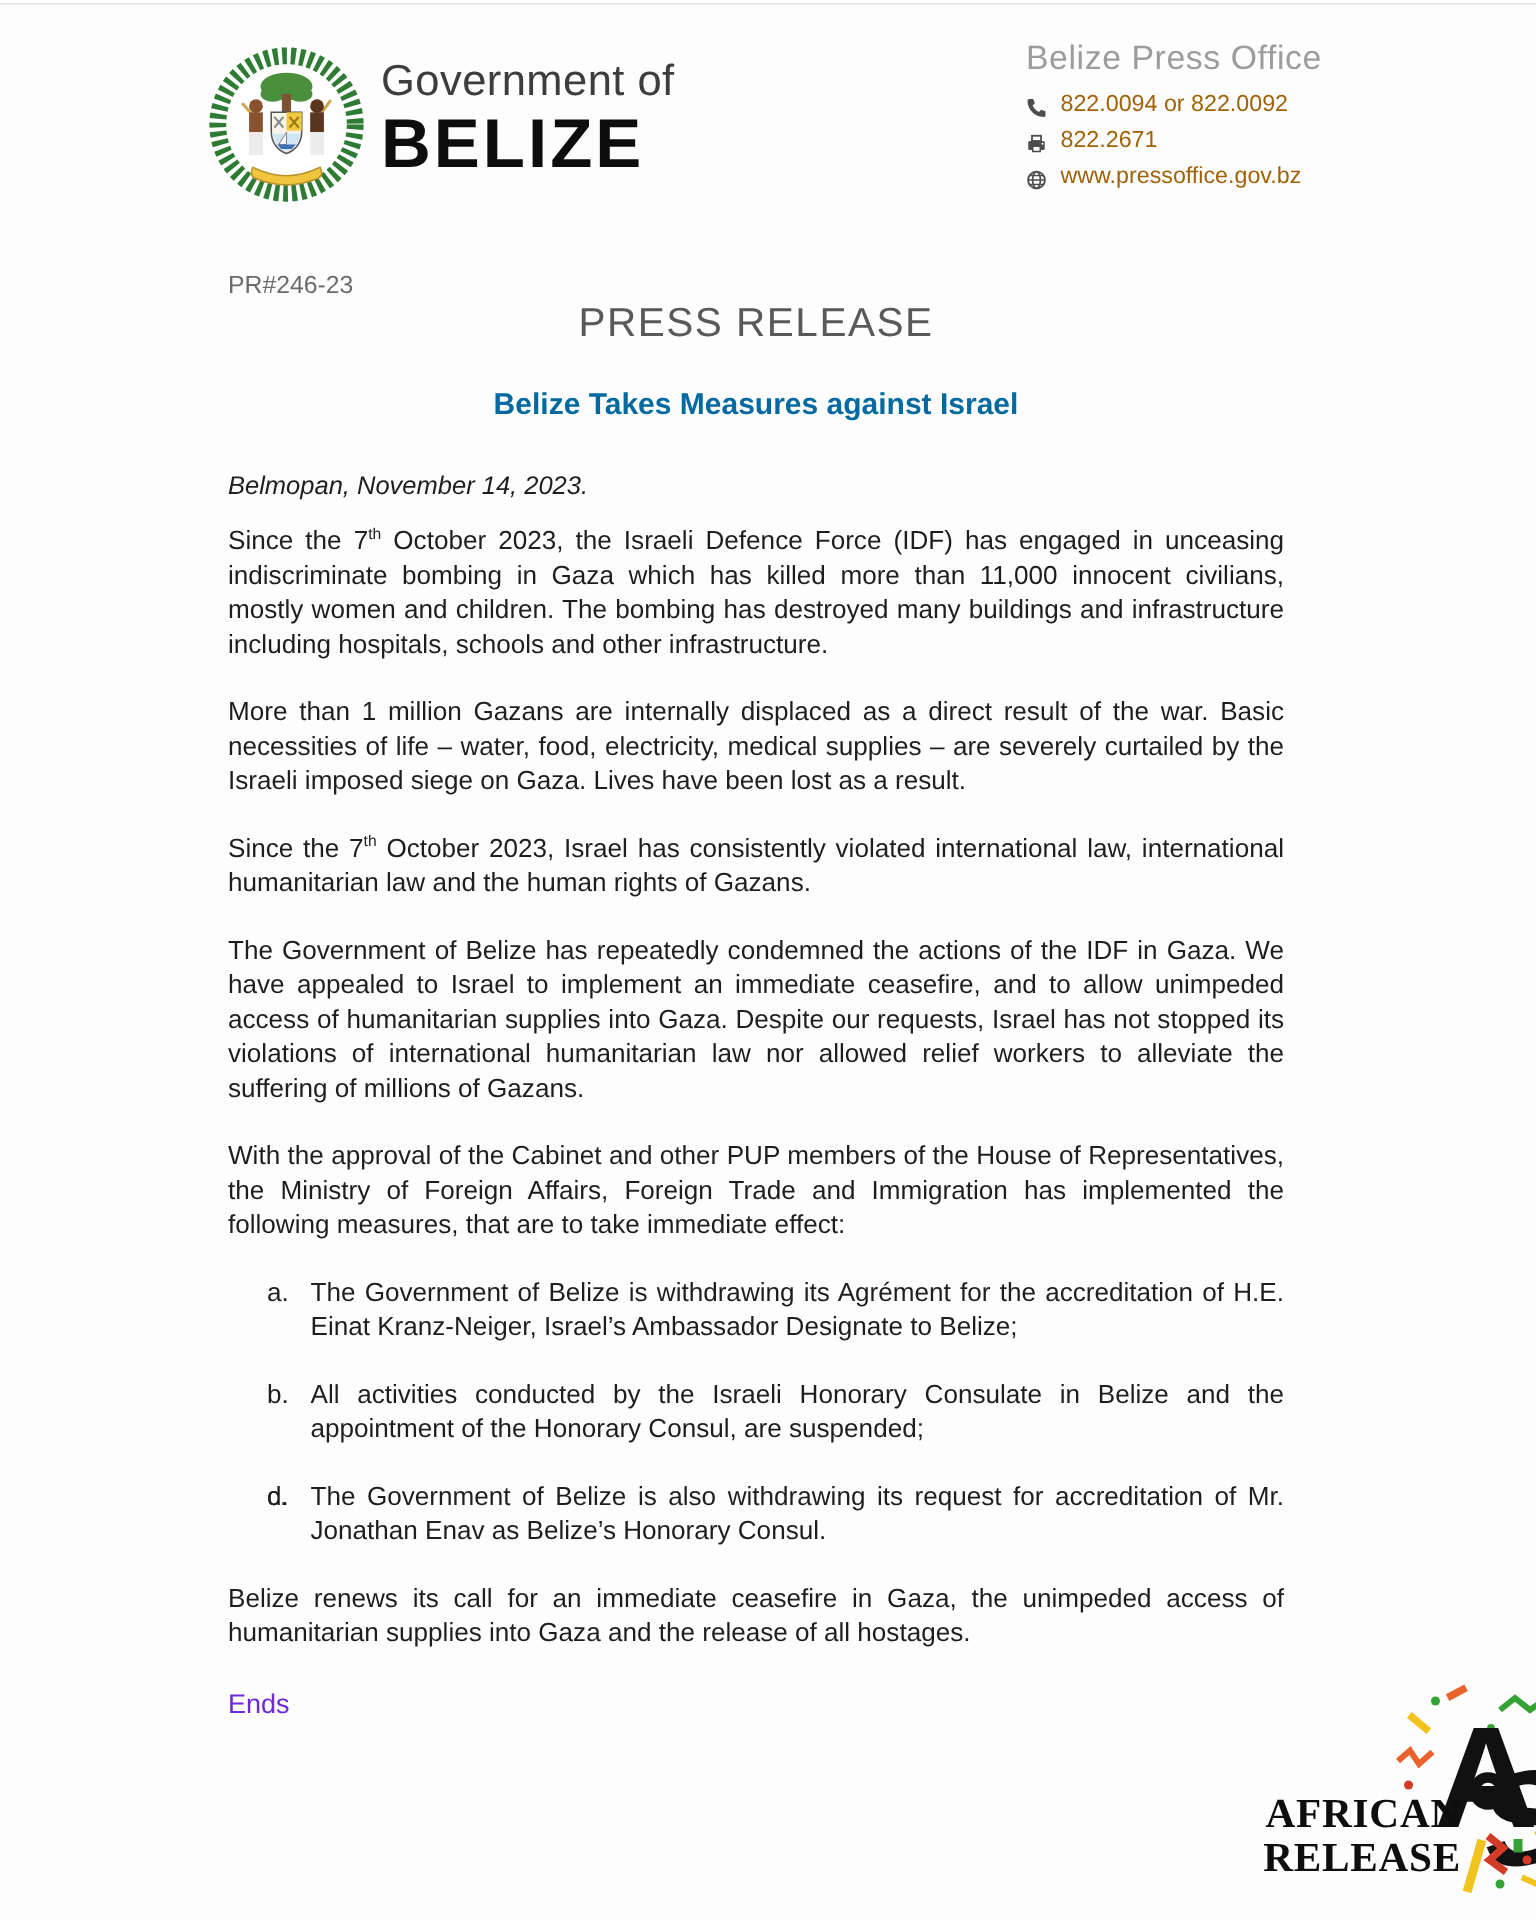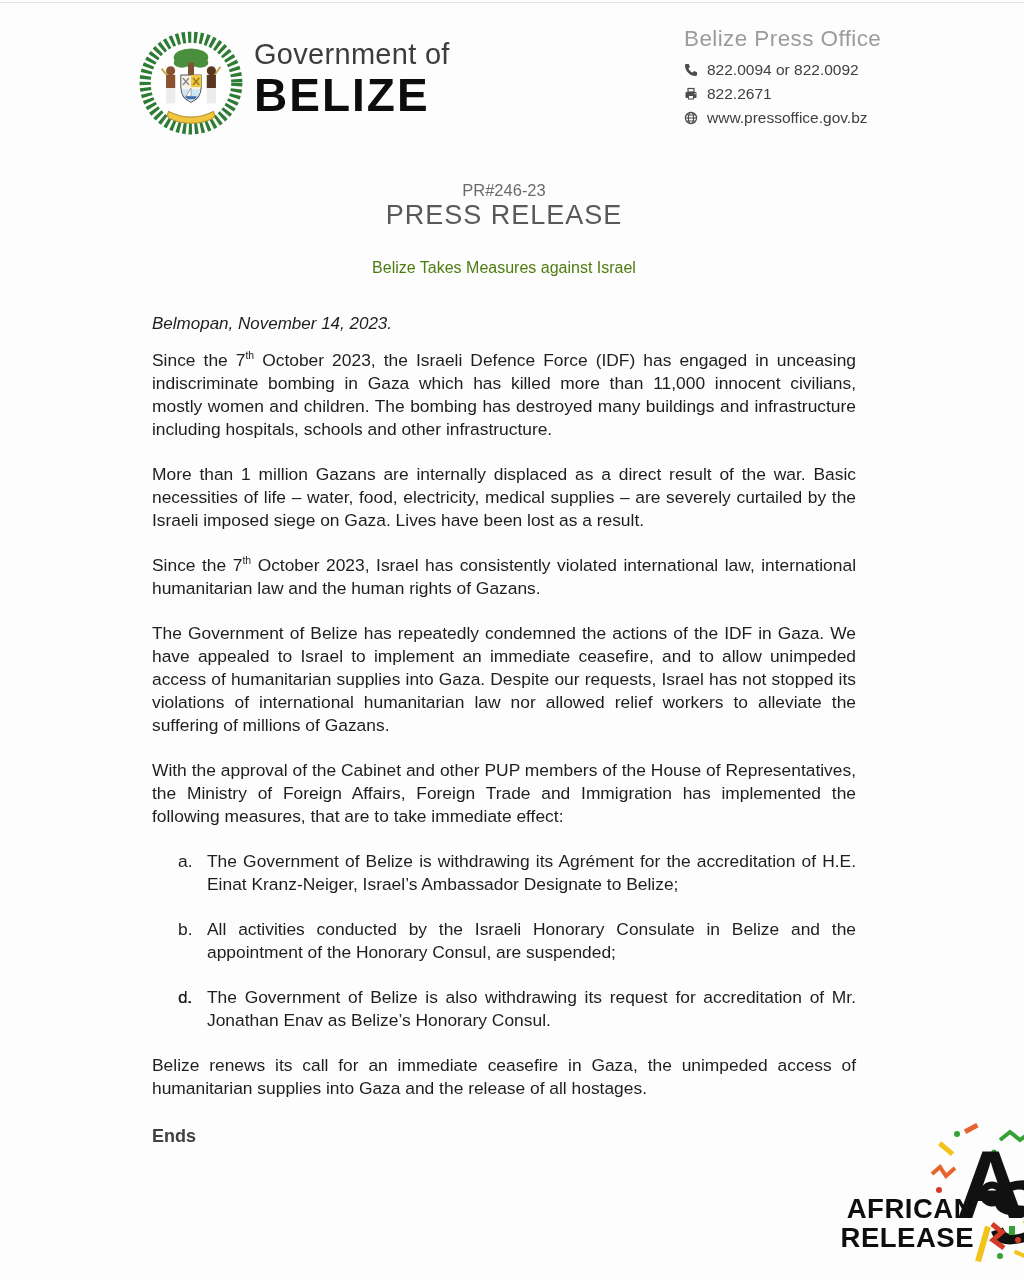--- a/index.html
+++ b/index.html
@@ -12,45 +12,45 @@
   .right-edge { position:absolute; top:0; right:0; width:3px; height:100%; background:#1a1a1a; }
 
   
   .coat-of-arms { position:absolute; left:138px; top:24px; width:106px; height:114px; }
   .org-block { position:absolute; left:254px; top:38px; }
   .org-line1 { font-size:29px; color:#3d3d3d; letter-spacing:0.3px; }
   .org-line2 { font-size:46px; font-weight:700; color:#0d0d0d; letter-spacing:2px; margin-top:-3px; }
 
   .press-office { position:absolute; left:684px; top:26px; }
   .po-title { font-size:22.5px; color:#9c9c9c; letter-spacing:0.4px; margin-bottom:9px; }
-  .po-row { display:flex; align-items:center; gap:9px; font-size:15.5px; color:#404040; margin-bottom:6px; }
+  .po-row { display:flex; align-items:flex-end; gap:9px; font-size:15.5px; color:#a16207; margin-bottom:6px; }
   .po-row svg { flex:0 0 auto; display:block; }
 
   
-  .doc-ref { position:absolute; top:181px; left:152px; width:704px; text-align:center; font-size:16.5px; color:#6b6b6b; }
+  .doc-ref { position:absolute; top:181px; left:152px; width:704px; text-align:left; font-size:16.5px; color:#6b6b6b; }
   .doc-kind { position:absolute; top:200px; left:152px; width:704px; text-align:center;
               font-size:27px; font-weight:400; color:#595959; letter-spacing:1px; }
   .doc-title { position:absolute; top:259px; left:152px; width:704px; text-align:center;
-               font-size:16px; font-weight:400; color:#4d7c0f; }
+               font-size:20px; font-weight:700; color:#0369a1; }
 
   
   .doc-content { position:absolute; top:314px; left:152px; width:704px; }
   .dateline { font-style:italic; font-size:17px; margin:0 0 15px 0; }
   .para { font-size:17.4px; line-height:23px; text-align:justify; margin:0 0 22px 0; }
   .measure { position:relative; font-size:17.4px; line-height:23px; text-align:justify;
              padding-left:55px; margin:0 0 22px 0; }
   .measure-marker { position:absolute; left:26px; }
   sup { font-size:0.6em; vertical-align:super; line-height:0; }
-  .ends { font-size:18px; font-weight:700; margin-top:26px; color:#404040; }
+  .ends { font-size:18px; font-weight:400; margin-top:26px; color:#6d28d9; }
 
   
   .footer-logo { position:absolute; right:8px; bottom:8px; width:252px; height:150px; }
   .as-monogram { position:absolute; right:2px; top:0; width:132px; height:148px; }
   .as-text { position:absolute; right:90px; top:72px; text-align:right;
-             font-size:27.5px; font-weight:800; line-height:29px; color:#0e0e0e; letter-spacing:0.5px; }
+             font-size:27.5px; font-weight:800; line-height:29px; color:#0e0e0e; letter-spacing:0.5px;font-family:Liberation Serif, serif; }
 </style>
 </head>
 <body>
 
 <div class="page">
   <div class="top-hairline"></div>
   <div class="right-edge"></div>
 
   <svg class="coat-of-arms" viewBox="0 0 104 112">
     <circle cx="52" cy="58" r="45" fill="none" stroke="#2e7c34" stroke-width="11" stroke-dasharray="3.2 2.6"></circle>

